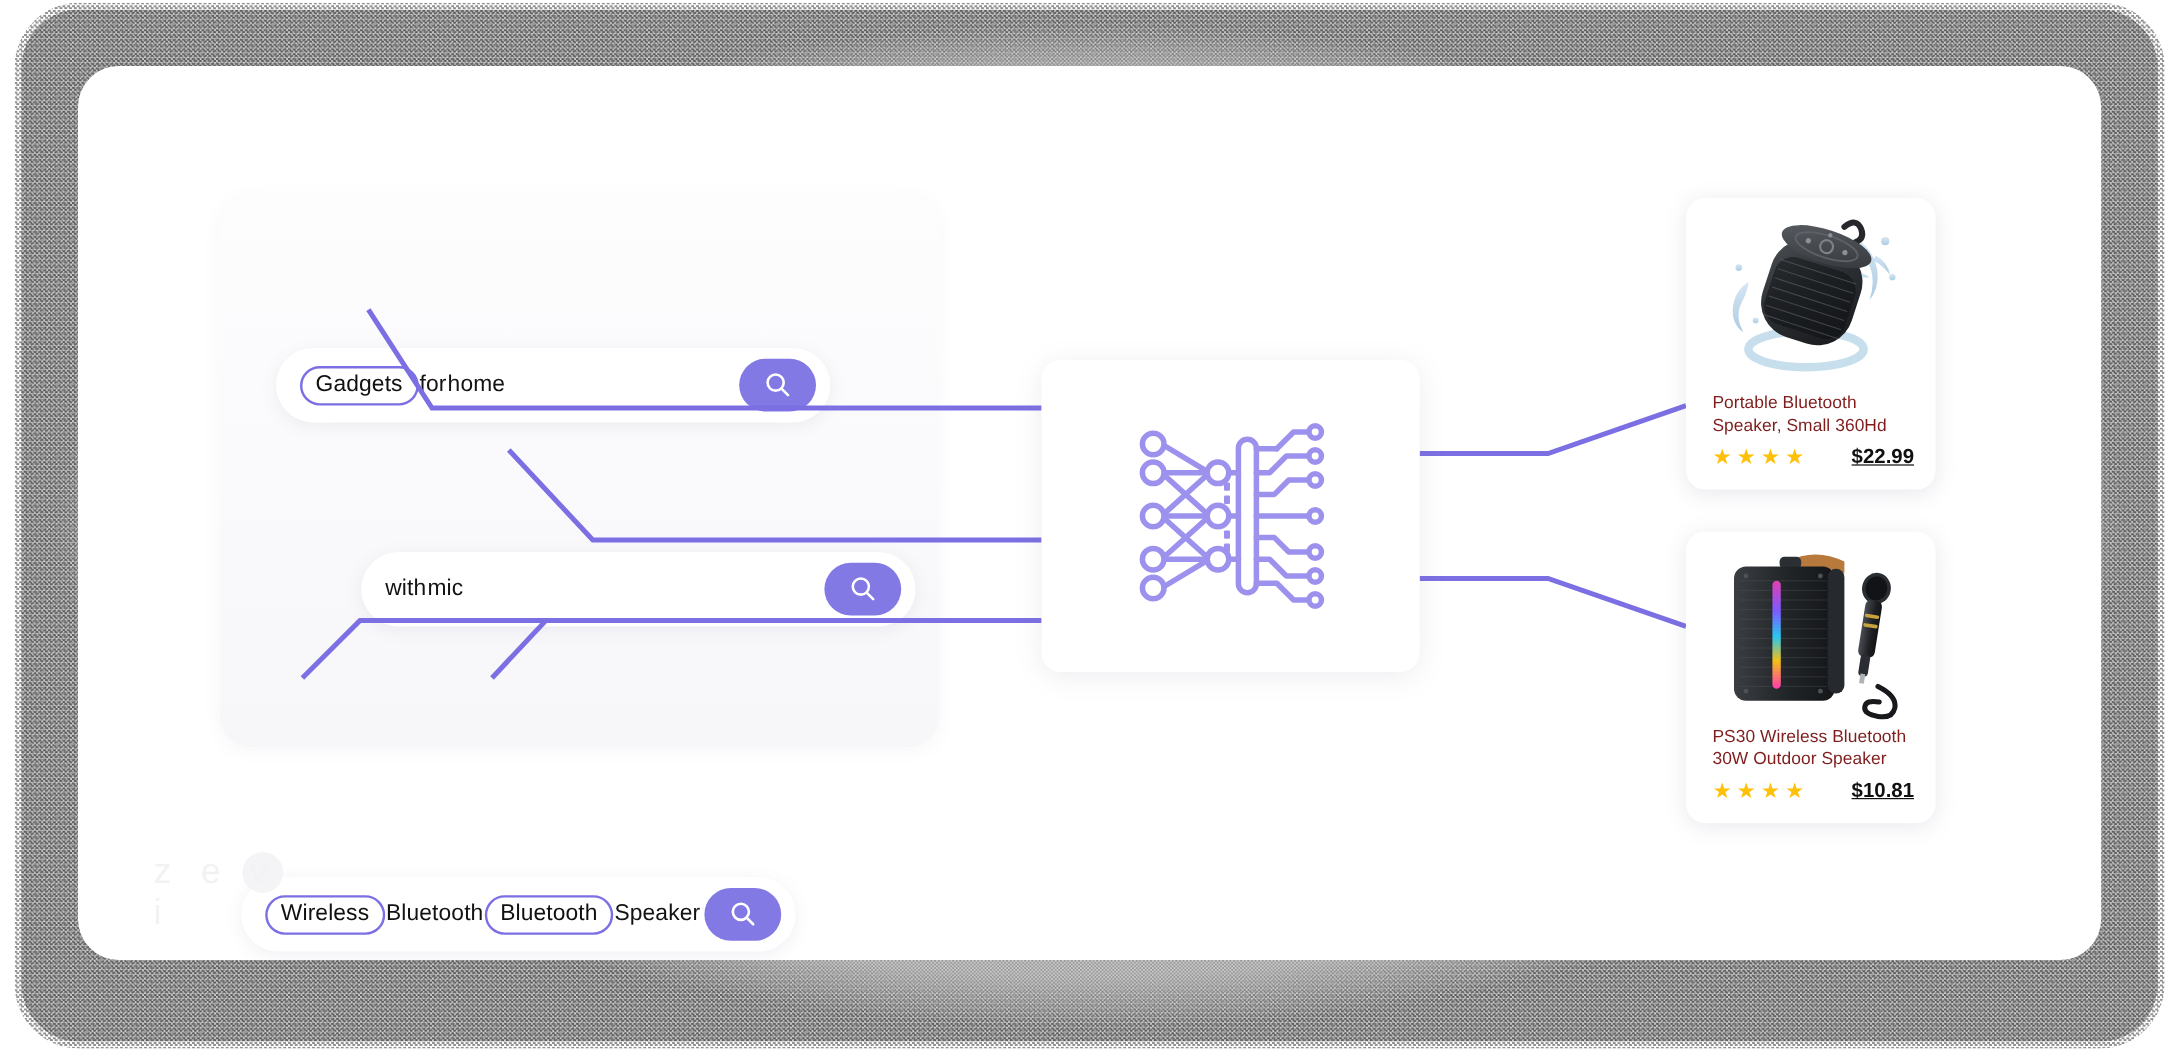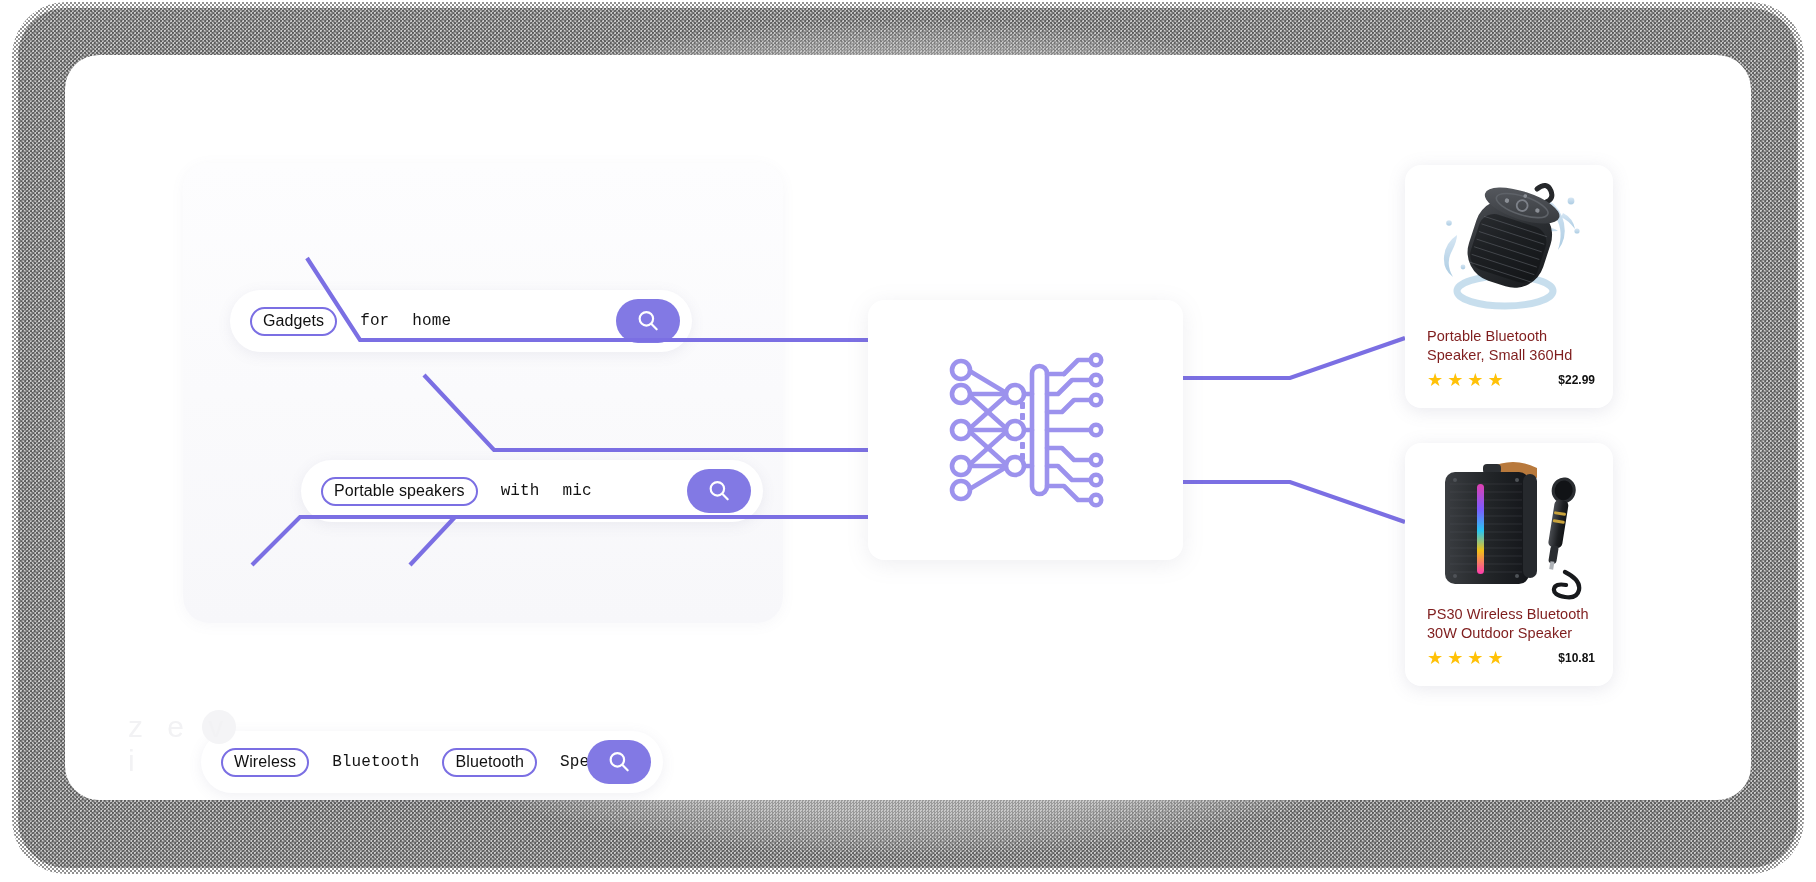--- a/index.html
+++ b/index.html
@@ -74,28 +74,28 @@
     display: flex;
     align-items: center;
   }
   .search-bar.row1 { left: 47px;  top: 127px; width: 462px; }
   .search-bar.row2 { left: 118px; top: 297px; width: 462px; }
   .search-bar.row3 { left: 18px;  top: 568px; width: 462px; }
 
   .query-text {
     display: flex;
     align-items: center;
-    gap: 23px;
+    gap: 1px;
     padding-left: 20px;
-    font-size: 16px;
+    font-size: 19px;
     color: #161616;
     white-space: nowrap;
     letter-spacing: .1px;
   }
-  .query-text .plain { color: #131313; font-family: Liberation Mono, monospace; }
+  .query-text .plain { color: #131313; }
   .query-text .chip {
     display: inline-block;
     padding: 3px 11px 4px 11px;
     border: 2.4px solid #7b6fe3;
     border-radius: 22px;
     color: #101010;
     background: transparent;
     position: relative;
   }
 
@@ -170,24 +170,25 @@
     letter-spacing: .05px;
   }
   .prod-meta {
     display: flex;
     align-items: center;
     padding: 7px 14px 0 22px;
   }
   .stars { display: flex; gap: 4px; font-size: 18px; color: #ffc107; line-height: 1; }
   .price {
     margin-left: auto;
-    font-size: 12px;
+    font-size: 17px;
     font-weight: bold;
     color: #101010;
     padding-right: 4px;
+    text-decoration: underline;
   }
 
   
   .zevi {
     position: absolute;
     left: 128px;
     top: 710px;
     width: 120px;
     height: 70px;
     z-index: 3;
@@ -246,21 +247,20 @@
       <button class="search-btn">
         <svg width="26" height="26" viewBox="0 0 24 24">
           <circle cx="10.5" cy="10" r="6.2" fill="none" stroke="#ffffff" stroke-width="2"></circle>
           <line x1="15" y1="14.6" x2="20" y2="19.6" stroke="#ffffff" stroke-width="2" stroke-linecap="round"></line>
         </svg>
       </button>
     </div>
 
     <div class="search-bar row2">
       <div class="query-text">
-        <span class="chip">Portable speakers</span>
         <span class="plain">with</span>
         <span class="plain">mic</span>
       </div>
       <button class="search-btn">
         <svg width="26" height="26" viewBox="0 0 24 24">
           <circle cx="10.5" cy="10" r="6.2" fill="none" stroke="#ffffff" stroke-width="2"></circle>
           <line x1="15" y1="14.6" x2="20" y2="19.6" stroke="#ffffff" stroke-width="2" stroke-linecap="round"></line>
         </svg>
       </button>
     </div>

